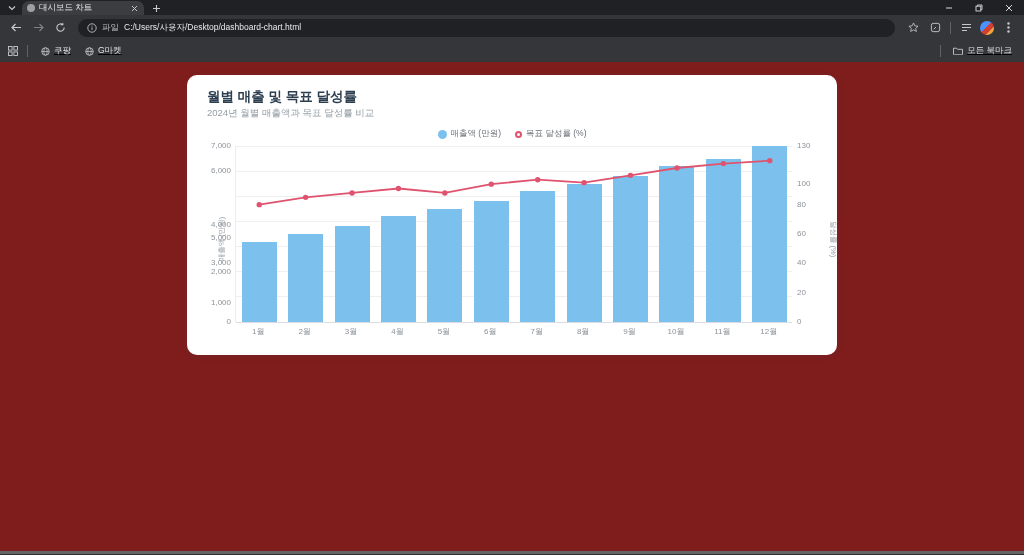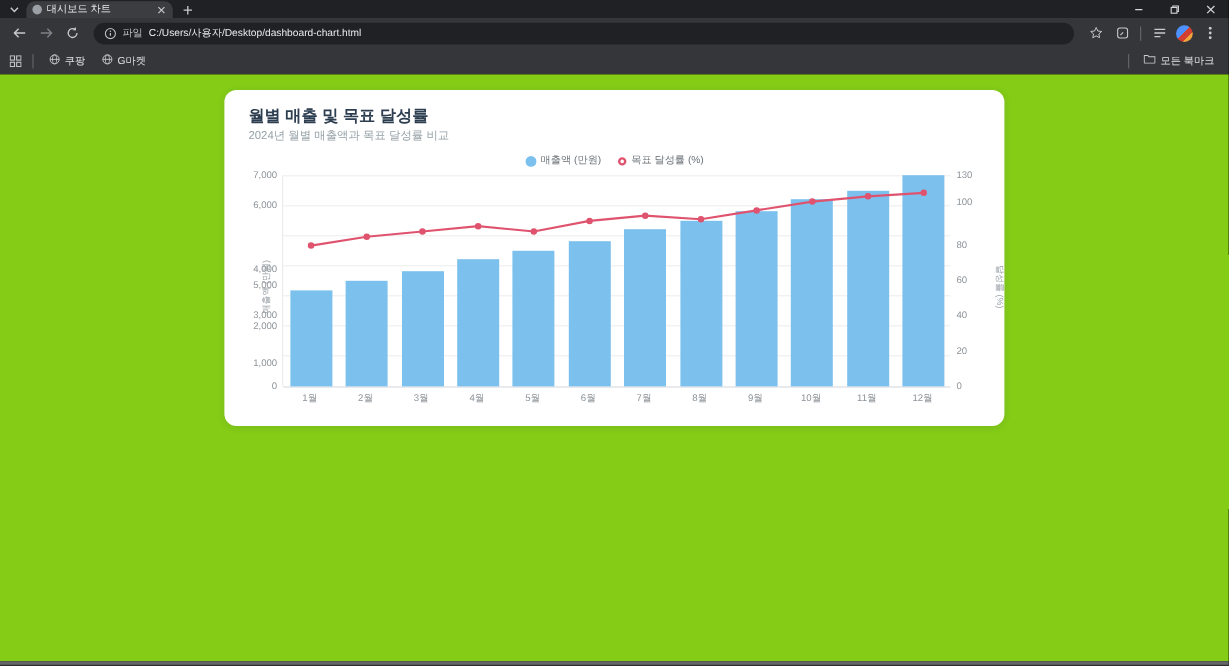--- a/index.html
+++ b/index.html
@@ -22,26 +22,26 @@
   .toolbar { height:25px; background:#35363a; display:flex; align-items:center; padding:0 6px; gap:2px; }
   .tool-btn { width:20px; height:20px; border-radius:50%; display:flex; align-items:center; justify-content:center; flex:none; }
   .addressbar { flex:1; height:18px; background:#202124; border-radius:9px; margin:0 6px; display:flex; align-items:center; padding:0 9px; gap:5px; min-width:0;text-align:center; }
   .scheme { color:#bdc1c6; font-size:8.5px; flex:none; }
   .url { color:#e8eaed; font-size:8.5px; white-space:nowrap; overflow:hidden; }
   .avatar { width:14px; height:14px; border-radius:50%; background:linear-gradient(135deg,#4d90fe 45%,#d23f31 45% 70%,#f2a33c 70%); flex:none; margin:0 2px; }
   .tb-sep { width:1px; height:12px; background:#5f6368; margin:0 3px; flex:none; }
 
   
   .bookmarks { height:22px; background:#35363a; display:flex; align-items:center; padding:0 8px; gap:6px; }
-  .bm-item { display:flex; gap:4px; padding:2px 4px; border-radius:4px; }
+  .bm-item { display:flex; align-items:center; gap:4px; padding:2px 4px; border-radius:4px;text-decoration:underline; }
   .bm-label { color:#dfe1e4; font-size:8.5px; white-space:nowrap; }
   .bm-right { margin-left:auto; display:flex; align-items:center; gap:5px; }
 
   
-  .page { flex:1; background:#84cc16; overflow:hidden; }
+  .page { flex:1; background:#7f1d1d; overflow:hidden; }
   .card { width:650px; height:280px; background:#ffffff; border-radius:10px; margin:13px auto 0; position:relative; box-shadow:0 1px 6px rgba(40,60,90,.10); }
   .card-title { position:absolute; left:20px; top:13px; font-size:13.5px; font-weight:bold; color:#2c3e50; }
   .card-sub { position:absolute; left:20px; top:32px; font-size:9.5px; color:#95a0a6;text-align:right; }
 
   .legend { position:absolute; left:0; right:0; top:53px; display:flex; justify-content:center; gap:14px; }
   .legend-item { display:flex; align-items:center; gap:4px; }
   .legend-label { font-size:8.5px; color:#6b7177; }
   .lg-dot { width:9px; height:9px; border-radius:50%; }
   .lg-ring { width:7px; height:7px; border-radius:50%; background:#fff; border:2px solid; }
 
@@ -236,21 +236,21 @@
           <div class="ytick" style="top: 45.2857px; margin-top: 42px;">5,000</div>
           <div class="ytick" style="top: 20.1429px;">6,000</div>
           <div class="ytick" style="top: -5px;">7,000</div>
         </div>
       <div class="yticks-right" id="yright">
           <div class="ytick" style="top: 171px;">0</div>
           <div class="ytick" style="top: 141.667px;">20</div>
           <div class="ytick" style="top: 112.333px;">40</div>
           <div class="ytick" style="top: 83px;">60</div>
           <div class="ytick" style="top: 53.6667px; text-align: center;">80</div>
-          <div class="ytick" style="top: 18px;">100</div>
+          <div class="ytick" style="top: 33px;">100</div>
           <div class="ytick" style="top: -5px;">130</div>
         </div>
       <div class="axis-title left">매출액 (만원)</div>
       <div class="axis-title right">달성률 (%)</div>
 
       <div class="plot" id="plot">
           <div class="gridline zero" style="top: 175.5px;"></div>
           <div class="gridline" style="top: 150.357px;"></div>
           <div class="gridline" style="top: 125.214px;"></div>
           <div class="gridline" style="top: 100.071px;"></div>

